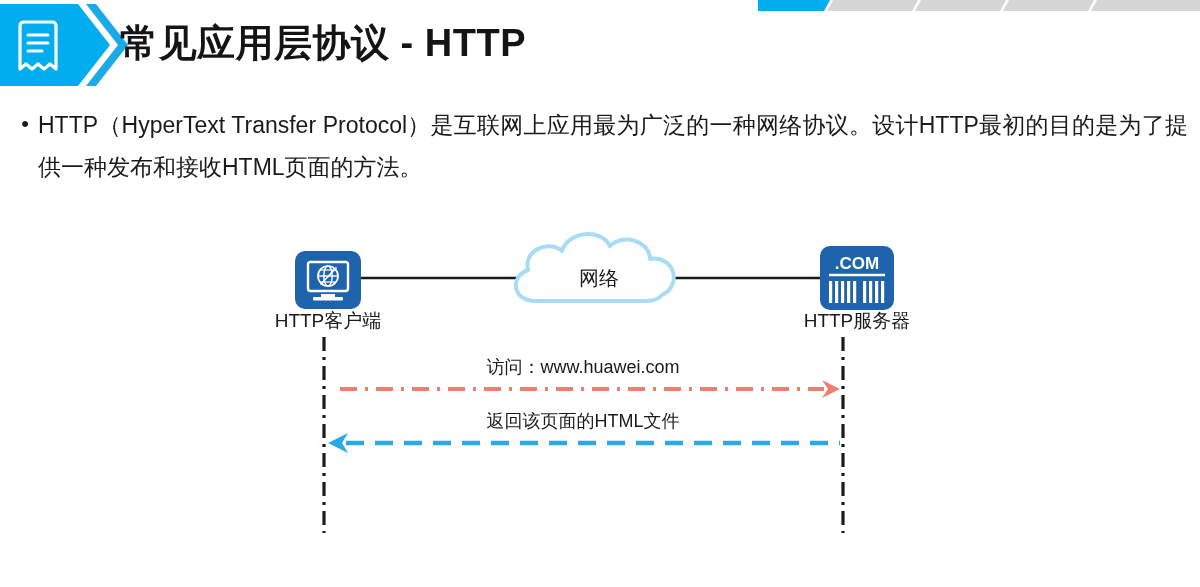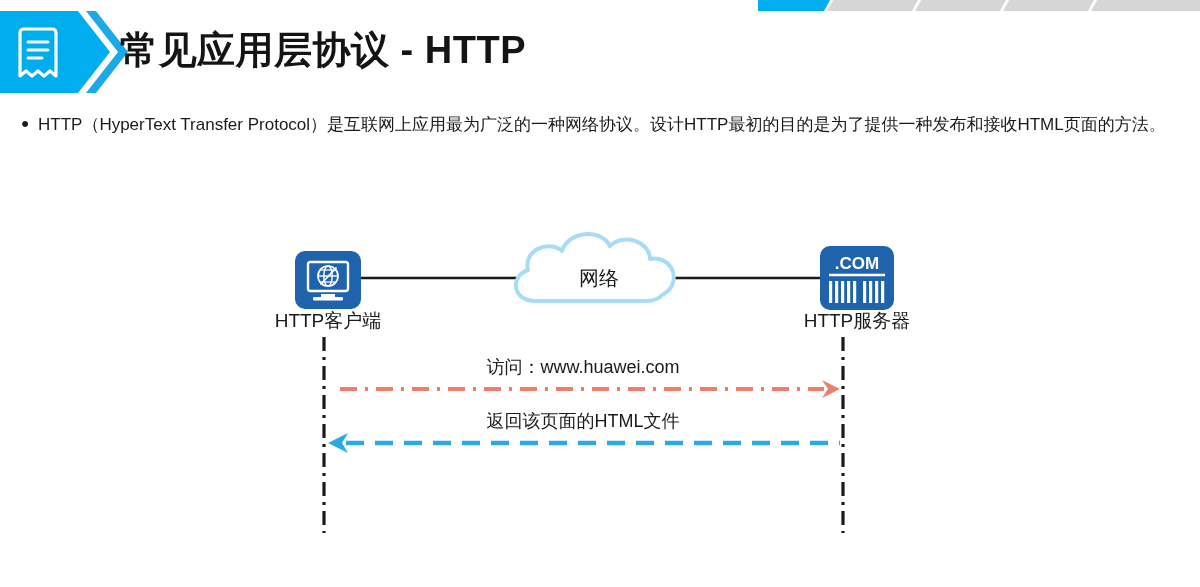--- a/index.html
+++ b/index.html
@@ -21,21 +21,21 @@
     top: 0;
     left: 758px;
     width: 442px;
     height: 11px;
   }
   #progress-strip svg { display: block; }
 
   
   #header-banner {
     position: absolute;
-    top: 11px;
+    top: 4px;
     left: 0;
     width: 640px;
     height: 82px;
     padding-left: 37px;
   }
   #banner-shape {
     position: absolute;
     top: 0;
     left: 0;
     width: 130px;
@@ -72,21 +72,21 @@
   #bullet-dot {
     width: 26px;
     flex: 0 0 26px;
     font-size: 22px;
     line-height: 40px;
     color: #1a1a1a;
     text-align: center;
   }
   #bullet-text {
     flex: 1 1 auto;
-    font-size: 17px;
+    font-size: 23px;
     line-height: 42px;
     color: #1a1a1a;
     text-align: justify;
   }
 
   
   #diagram {
     position: absolute;
     left: 0;
     top: 215px;

